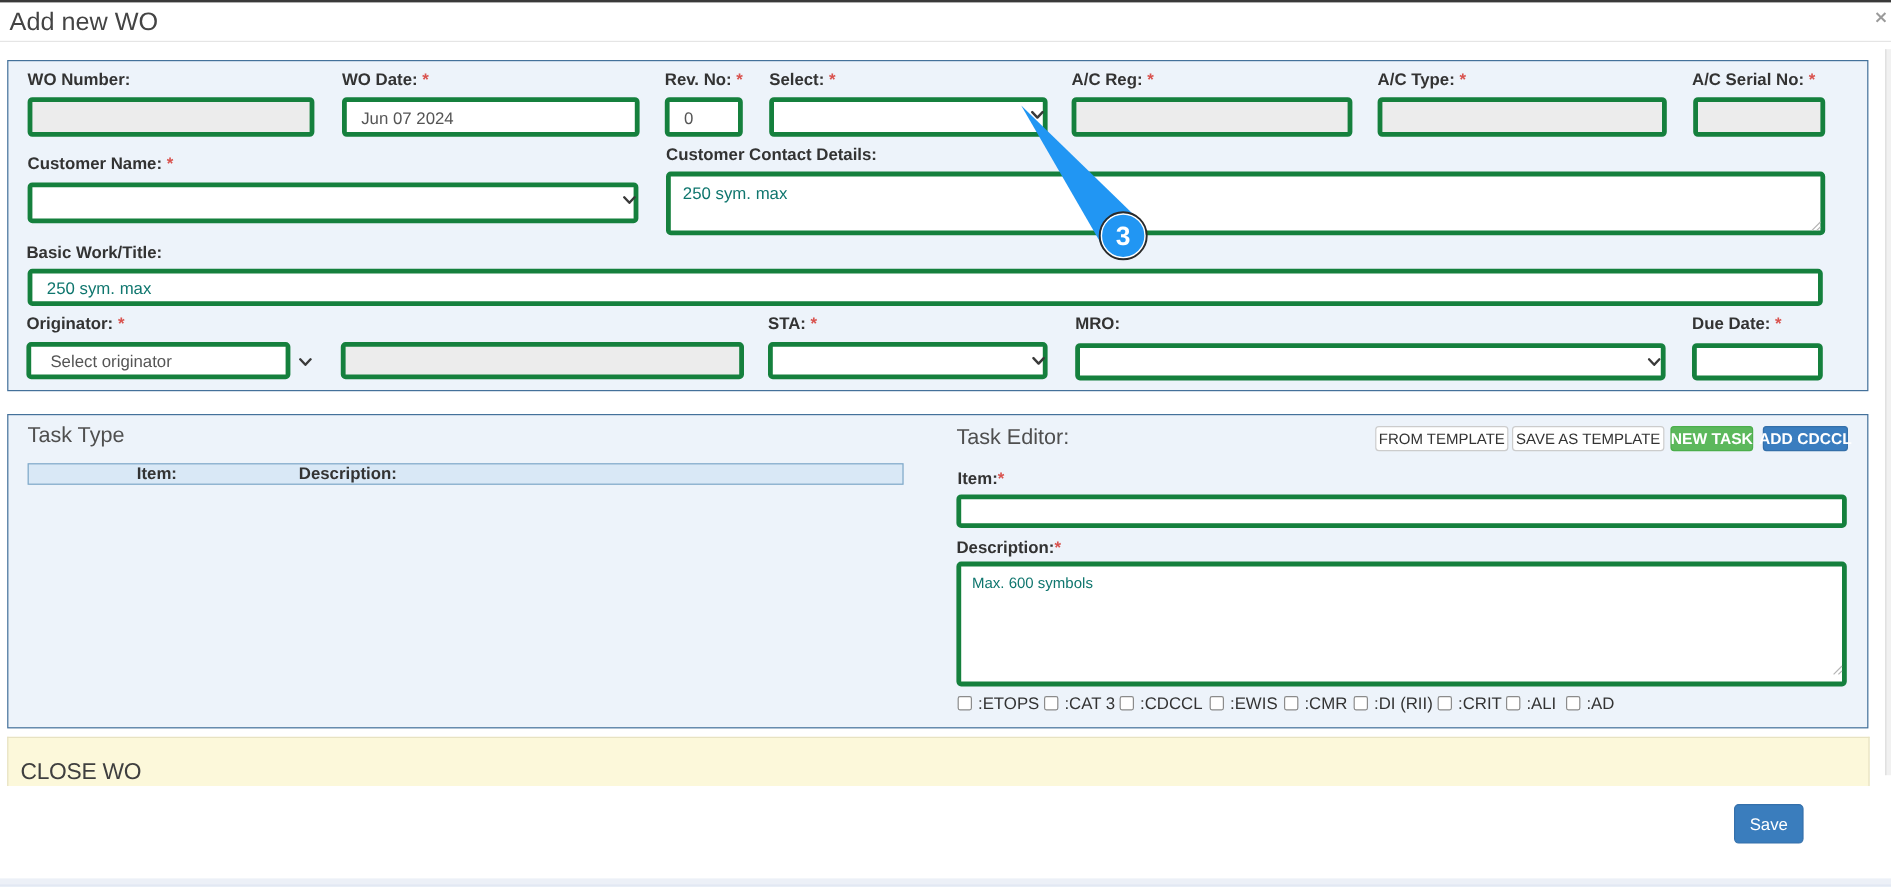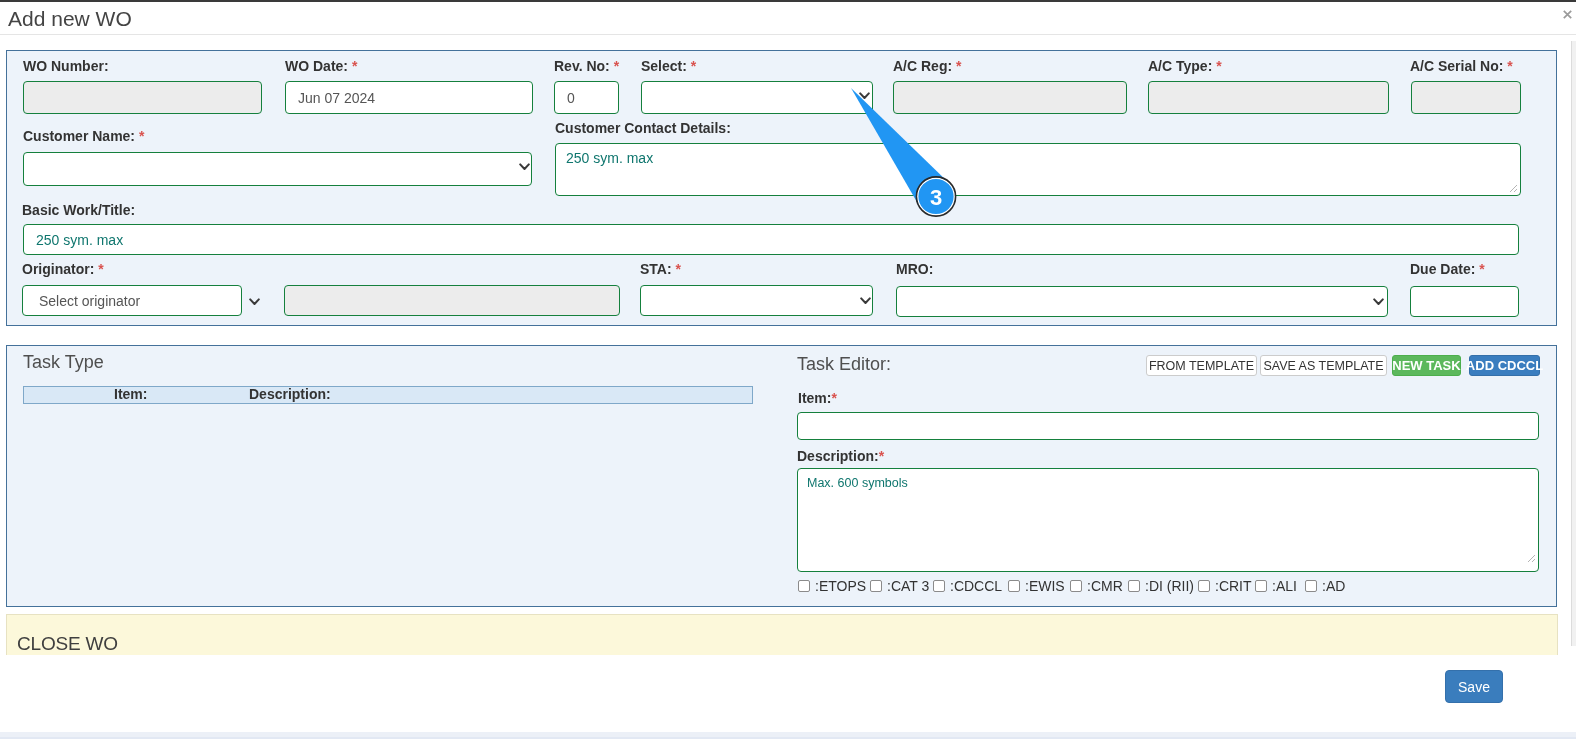--- a/index.html
+++ b/index.html
@@ -1,21 +1,21 @@
 <!DOCTYPE html>
 <html><head>
 <meta charset="utf-8">
 <style>
 *{margin:0;padding:0;box-sizing:border-box;font-family:"Liberation Sans",sans-serif}
 html,body{width:1576px;height:739px;background:#fff;overflow:hidden}
 body{position:relative}
 .abs{position:absolute}
 .lbl{position:absolute;font-size:14px;font-weight:bold;color:#333;white-space:nowrap}
 .star{color:#d9534f;font-weight:bold}
-.inp{position:absolute;background:#fff;border:1px solid #15803d;border-radius:4px;font-size:14px;color:#555;padding:0 12px;display:flex;align-items:center;white-space:nowrap}
+.inp{position:absolute;background:#fff;border:4px solid #15803d;border-radius:4px;font-size:14px;color:#555;padding:0 12px;display:flex;align-items:center;white-space:nowrap}
 .dis{background:#ececec}
 .ph{color:#0f766e}
 .panel{position:absolute;background:#edf3fa;border:1px solid #44719a}
 .chev{position:absolute}
 .cbitem{position:absolute;display:flex;align-items:center;font-size:14px;color:#333;white-space:nowrap}
 .cb{width:12px;height:12px;background:#fff;border:1px solid #8b8b8b;border-radius:2px;margin-right:5px;flex:0 0 auto}
 .btn{position:absolute;display:flex;align-items:center;justify-content:center;font-size:12.5px;border-radius:3px;white-space:nowrap}
 .btnw{background:#fff;border:1px solid #ccc;color:#333}
 .grip{position:absolute;width:9px;height:9px}
 </style>

